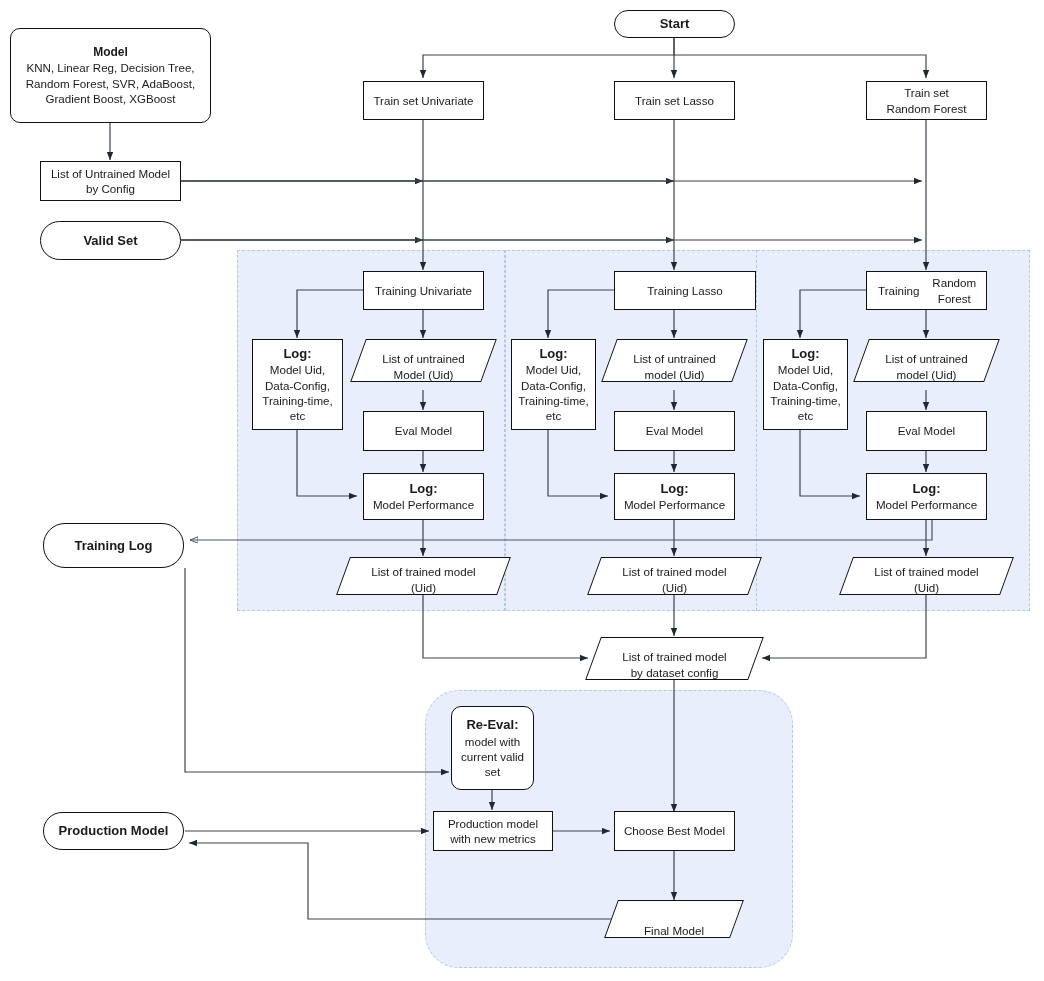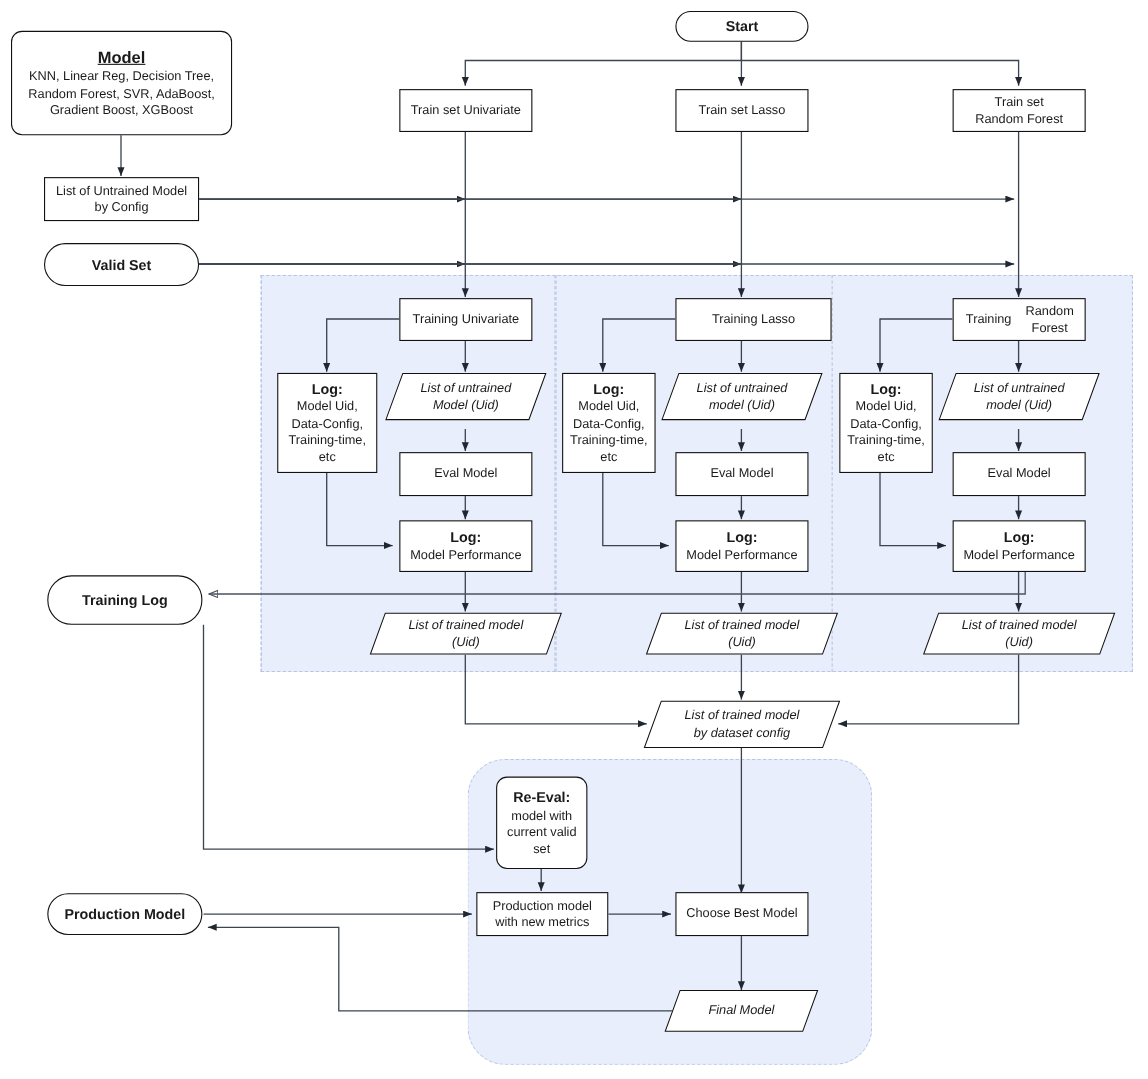--- a/index.html
+++ b/index.html
@@ -68,47 +68,45 @@
     border-radius: 0;
   }
   .node .t {
     display: block;
     width: 100%;
   }
   .para {
     position: absolute;
     box-sizing: border-box;
     display: flex;
-    align-items: center;
+    align-items: flex-end;
     justify-content: center;
     text-align: center;
     color: #1a1a1a;
     font-size: 11.6px;
     line-height: 1.32;
-    font-style: italic;
   }
   .para .skewbg {
     position: absolute;
     left: 0; top: 0; right: 0; bottom: 0;
     background: #ffffff;
     border: 1.3px solid #111111;
     transform: skewX(-20deg);
     z-index: 0;
   }
   .para .t {
     position: relative;
     z-index: 1;
     width: 100%;
     padding: 0 6px;
     box-sizing: border-box;
   }
   .model-hdr {
     font-weight: bold;
-    font-size: 15px;
-    text-decoration: underline;
+    font-size: 12px;
   }
   .model-body {
     font-size: 11.6px;
   }
   .logtitle {
     font-weight: bold;
     font-size: 13px;
   }
 </style>
 </head>

